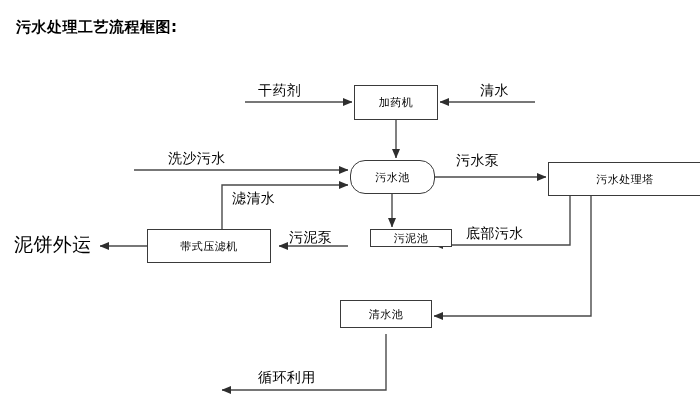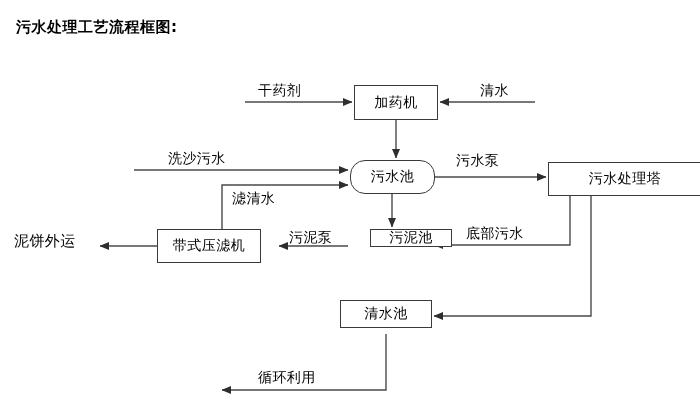--- a/index.html
+++ b/index.html
@@ -36,35 +36,35 @@
     height: 420px;
   }
   .node-box {
     position: absolute;
     box-sizing: border-box;
     border: 1.4px solid #3a3a3a;
     background: #ffffff;
     display: flex;
     align-items: center;
     justify-content: center;
-    font-size: 14px;
+    font-size: 11px;
     color: #000000;
     white-space: nowrap;
     letter-spacing: 0.5px;
   }
   .edge-label {
     position: absolute;
     font-size: 14px;
     color: #000000;
     white-space: nowrap;
     letter-spacing: 0.4px;
   }
   .terminal-label {
     position: absolute;
-    font-size: 15px;
+    font-size: 19px;
     color: #000000;
     white-space: nowrap;
     letter-spacing: 0.4px;
   }
 </style>
 </head>
 <body>
 
 <div id="page">
 
@@ -110,21 +110,21 @@
   </div>
 
   <div class="node-box" style="left:350px; top:160px; width:85px; height:34px;border-radius:15px;">
     <span>污水池</span>
   </div>
 
   <div class="node-box" style="left:548px; top:162px; width:154px; height:34px;">
     <span>污水处理塔</span>
   </div>
 
-  <div class="node-box" style="left:157px; top:229px; width:104px; height:34px;">
+  <div class="node-box" style="left:147px; top:229px; width:124px; height:34px;">
     <span>带式压滤机</span>
   </div>
 
   <div class="node-box" style="left:370px; top:229px; width:82px; height:18px;">
     <span>污泥池</span>
   </div>
 
   <div class="node-box" style="left:340px; top:300px; width:92px; height:28px;">
     <span>清水池</span>
   </div>

